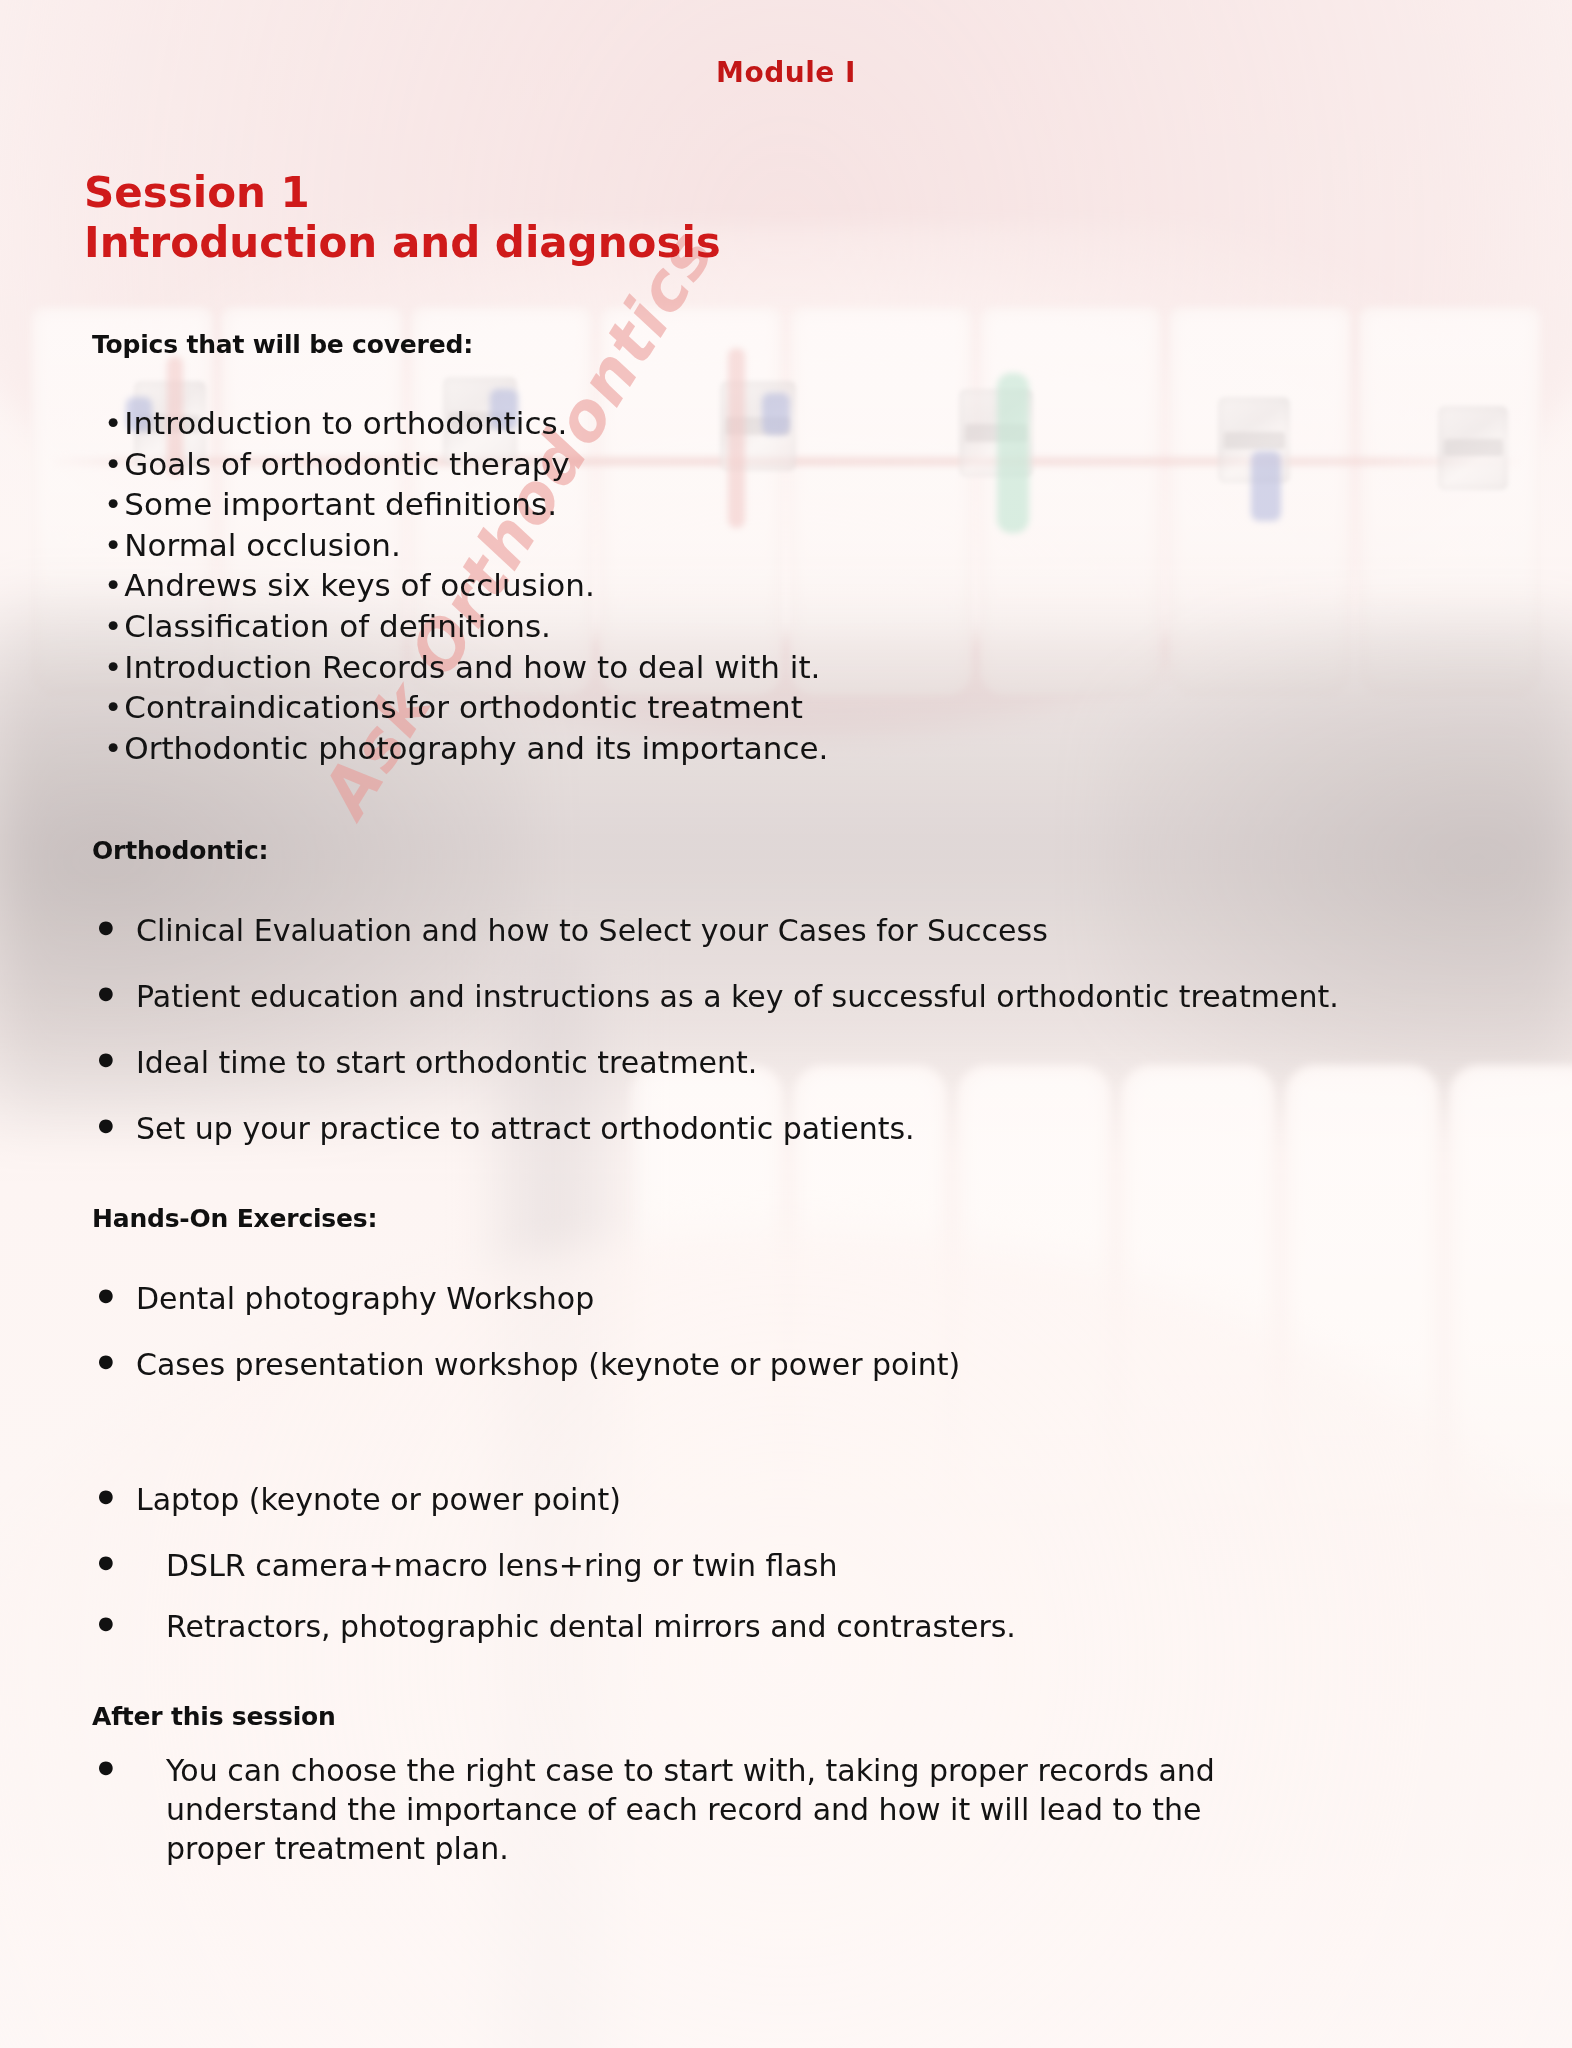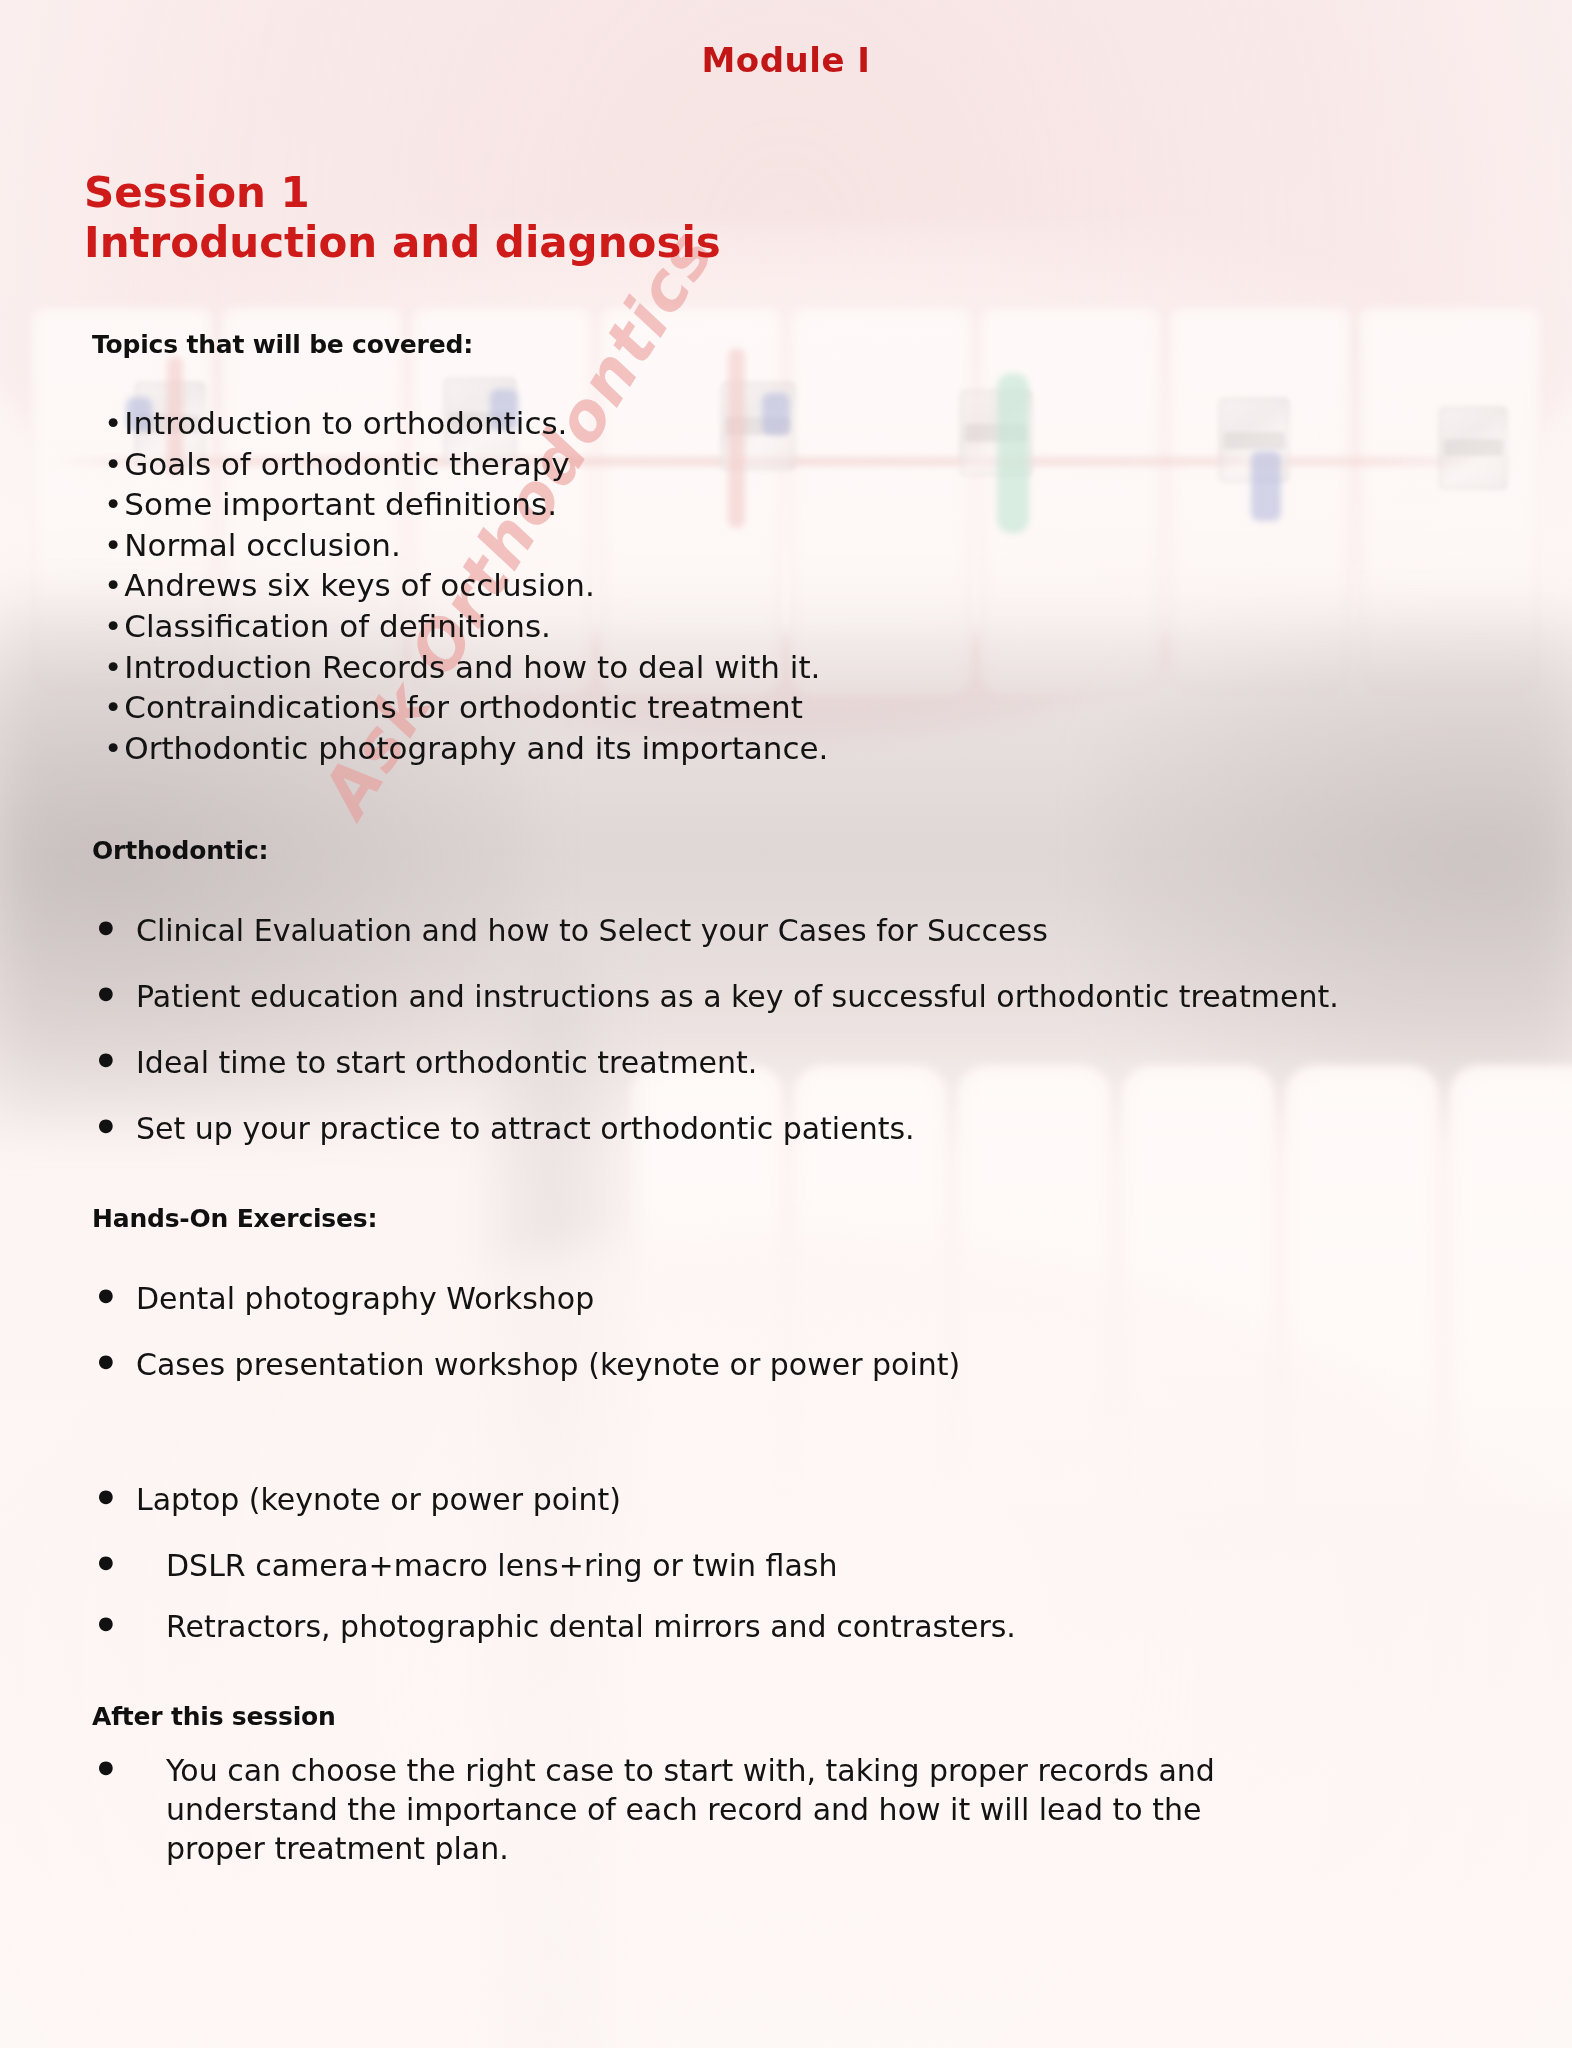--- a/index.html
+++ b/index.html
@@ -240,27 +240,27 @@
   
   .content {
     position: relative;
     z-index: 2;
     width: 100%;
     height: 100%;
   }
 
   .doc-title {
     position: absolute;
-    top: 40px;
+    top: 56px;
     left: 0;
     width: 100%;
     text-align: center;
     font-family: "DejaVu Sans", sans-serif;
     font-weight: 700;
-    font-size: 34px;
+    font-size: 28px;
     color: #c21616;
     letter-spacing: 0.5px;
   }
 
   .session-heading {
     position: absolute;
     left: 84px;
     top: 168px;
     font-family: "DejaVu Sans", sans-serif;
     font-weight: 700;

